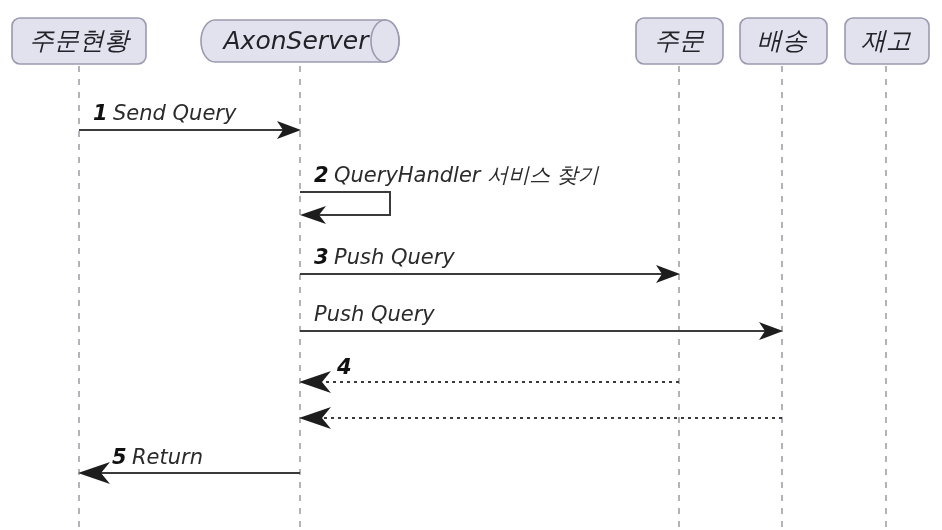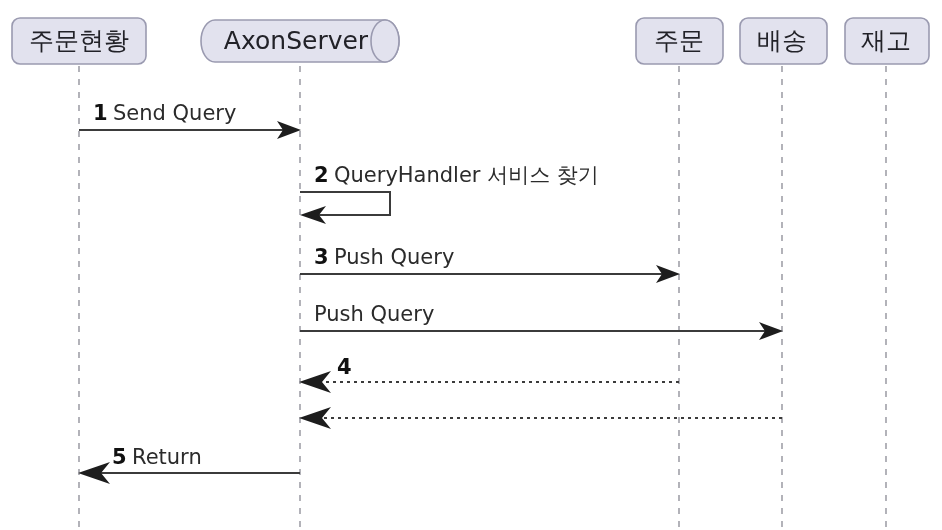--- a/index.html
+++ b/index.html
@@ -9,20 +9,21 @@
   }
   body {
     font-family: "DejaVu Sans", sans-serif;
   }
   #diagram-root {
     position: relative;
     width: 942px;
     height: 530px;
     background: #ffffff;
     overflow: hidden;
+    font-style: italic;
   }
   svg#sequence-canvas {
     position: absolute;
     left: 0;
     top: 0;
     width: 942px;
     height: 530px;
     display: block;
   }
   .participant-box {

